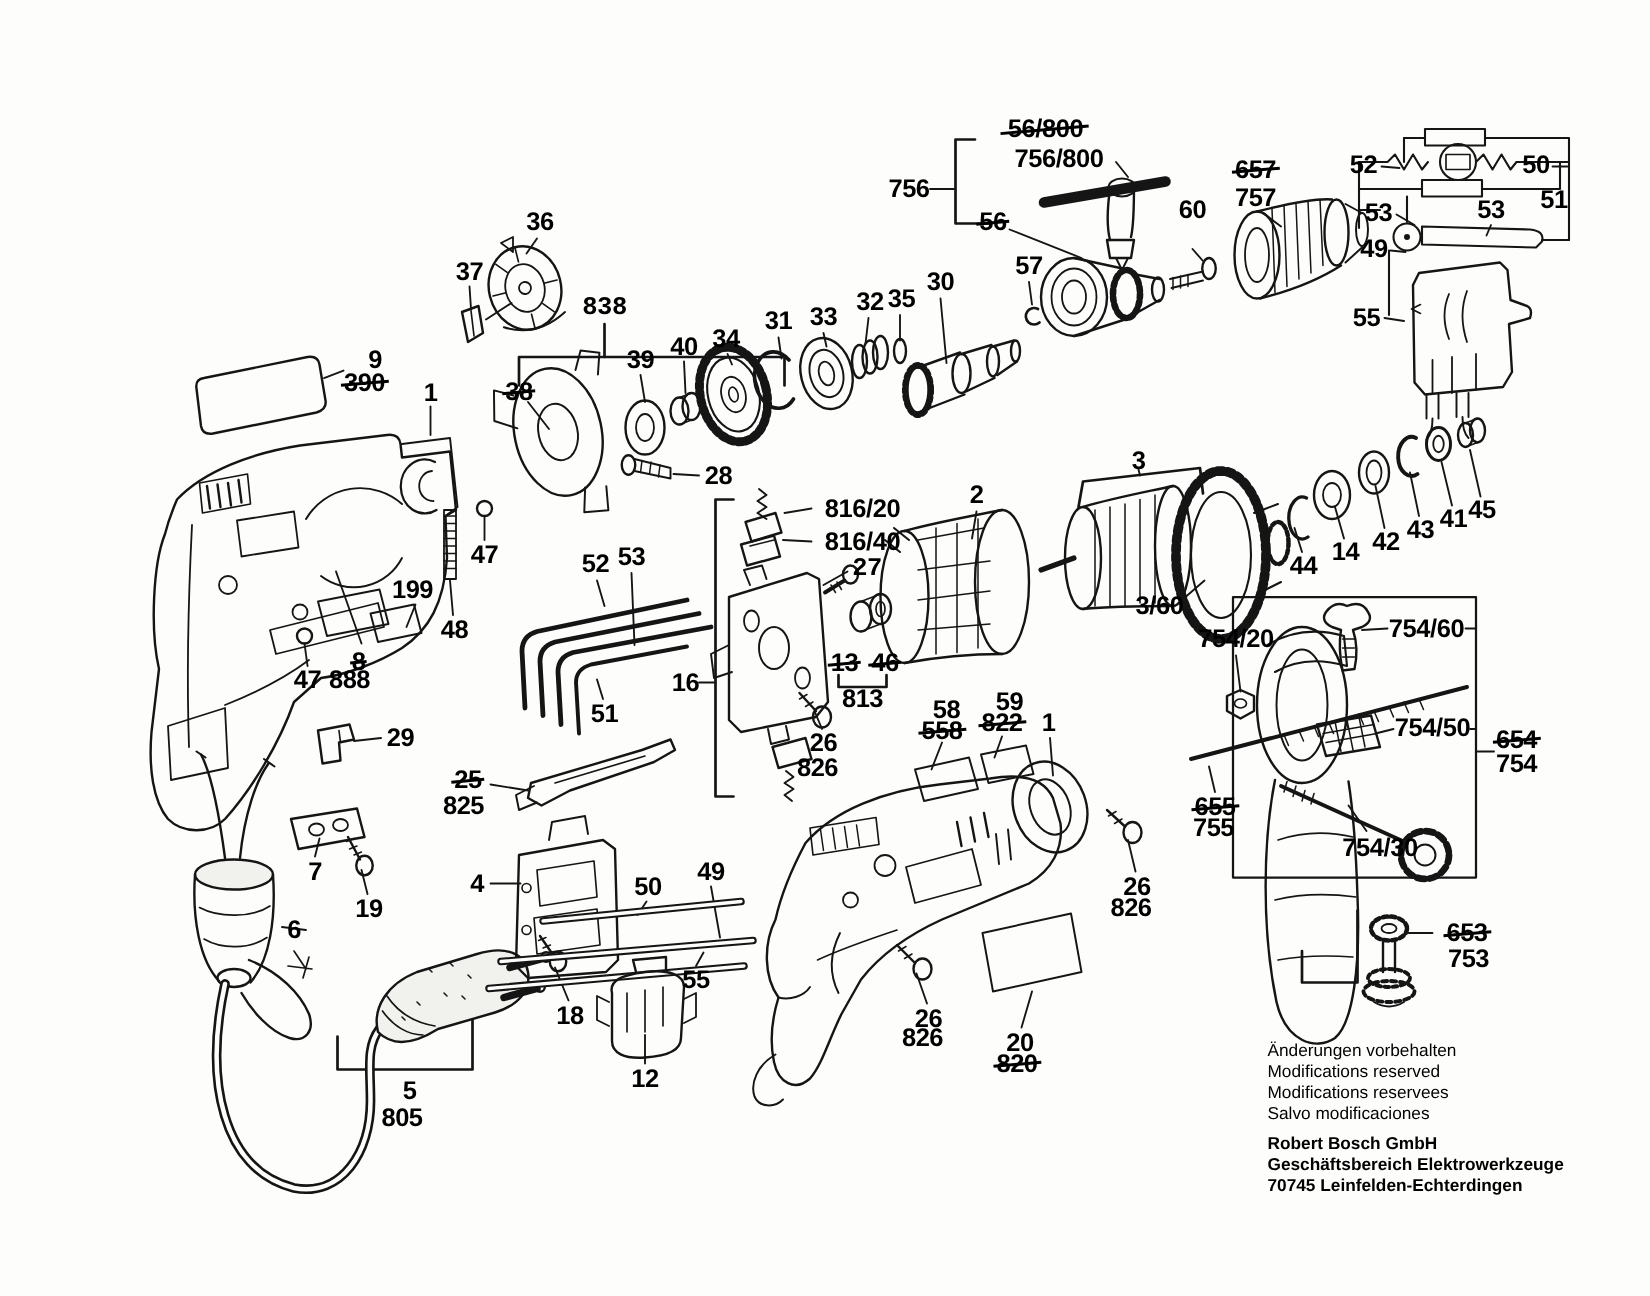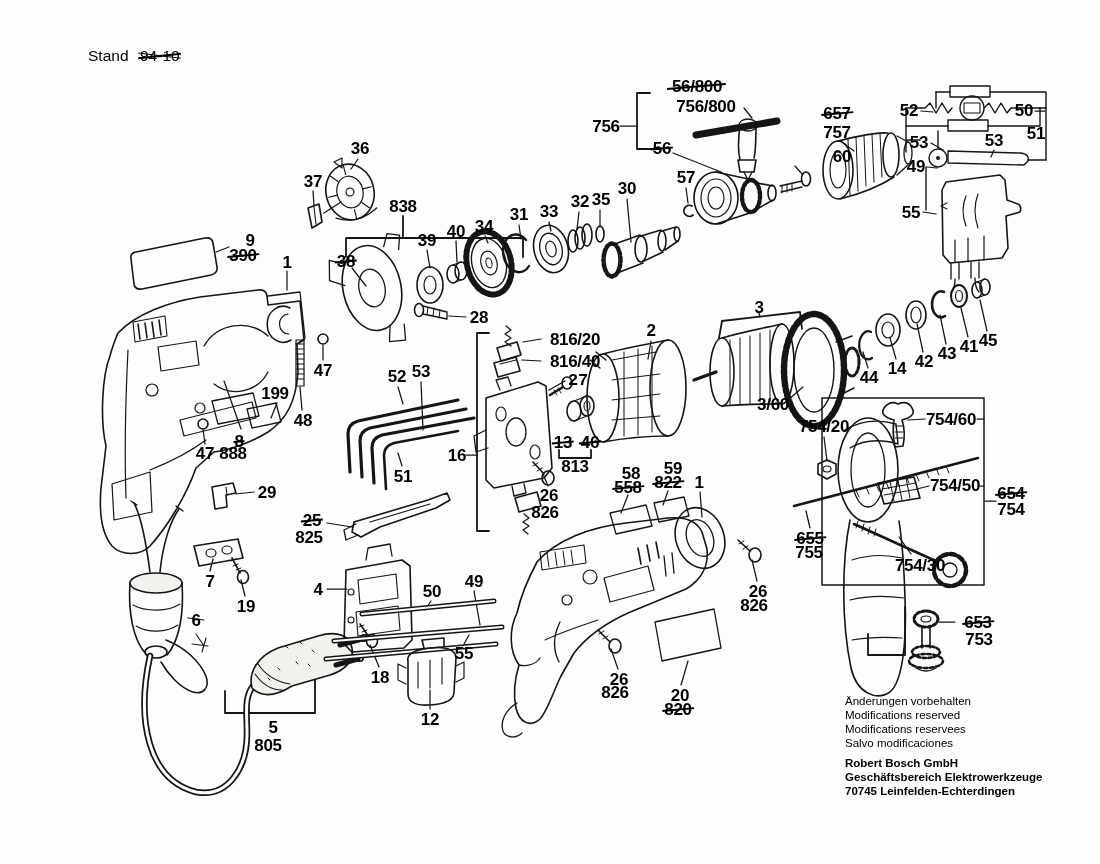--- a/index.html
+++ b/index.html
@@ -27,23 +27,20 @@
   
   #footer-block{position:absolute;left:845px;top:694px;z-index:3;font-size:11.5px;line-height:1.22;}
   #footer-company{margin-top:6px;font-weight:bold;}
 </style>
 </head>
 <body>
 
 <div id="page">
 
   <div id="title-block">
-    <div class="meta-line">
-      <span class="lab">Stand</span><span class="crossed">94-10</span>
-    </div>
   </div>
 
   <div id="footer-block">
     <div>Änderungen vorbehalten</div>
     <div>Modifications reserved</div>
     <div>Modifications reservees</div>
     <div>Salvo modificaciones</div>
     <div id="footer-company">
       <div>Robert Bosch GmbH</div>
       <div>Geschäftsbereich Elektrowerkzeuge</div>
@@ -549,38 +546,38 @@
       <ellipse cx="926" cy="652" rx="14" ry="6" stroke-width="2.6" stroke-dasharray="3 2.4"></ellipse>
       <ellipse cx="926" cy="661" rx="17" ry="7" stroke-width="2.6" stroke-dasharray="3.4 2.6"></ellipse>
       <path d="M916,668 Q926,674 936,668" stroke-width="1.3"></path>
     </g>
   </g>
   </svg>
 
   <div id="labels">
       <div class="plabel" style="left: 360px; top: 148px;">36</div>
       <div class="plabel" style="left: 313px; top: 181px;">37</div>
-      <div class="plabel" style="left: 403px; top: 206px;">838</div>
+      <div class="plabel" style="left: 403px; top: 206px; font-family: Liberation Mono, monospace;">838</div>
       <div class="plabel struck" style="left: 346px; top: 261px;">38</div>
       <div class="plabel" style="left: 427px; top: 240px;">39</div>
       <div class="plabel" style="left: 456px; top: 231px;">40</div>
       <div class="plabel" style="left: 484px; top: 226px;">34</div>
       <div class="plabel" style="left: 519px; top: 214px;">31</div>
       <div class="plabel" style="left: 549px; top: 211px;">33</div>
       <div class="plabel" style="left: 580px; top: 201px;">32</div>
       <div class="plabel" style="left: 601px; top: 199px;">35</div>
       <div class="plabel" style="left: 627px; top: 188px;">30</div>
       <div class="plabel" style="left: 686px; top: 177px;">57</div>
       <div class="plabel struck" style="left: 662px; top: 148px;">56</div>
       <div class="plabel" style="left: 606px; top: 126px;">756</div>
       <div class="plabel struck" style="left: 697px; top: 86px;">56/800</div>
       <div class="plabel" style="left: 706px; top: 106px;">756/800</div>
       <div class="plabel struck" style="left: 837px; top: 113px;">657</div>
       <div class="plabel" style="left: 837px; top: 132px;">757</div>
-      <div class="plabel" style="left: 795px; top: 156px; margin-left: 47px;">60</div>
+      <div class="plabel" style="left: 795px; top: 140px;">60</div>
       <div class="plabel" style="left: 909px; top: 110px;">52</div>
       <div class="plabel" style="left: 1024px; top: 110px;">50</div>
       <div class="plabel" style="left: 919px; top: 142px;">53</div>
       <div class="plabel" style="left: 994px; top: 140px;">53</div>
       <div class="plabel" style="left: 1036px; top: 133px;">51</div>
       <div class="plabel" style="left: 916px; top: 166px;">49</div>
       <div class="plabel" style="left: 911px; top: 212px;">55</div>
       <div class="plabel" style="left: 250px; top: 240px;">9</div>
       <div class="plabel struck" style="left: 243px; top: 255px;">390</div>
       <div class="plabel" style="left: 287px; top: 262px;">1</div>

